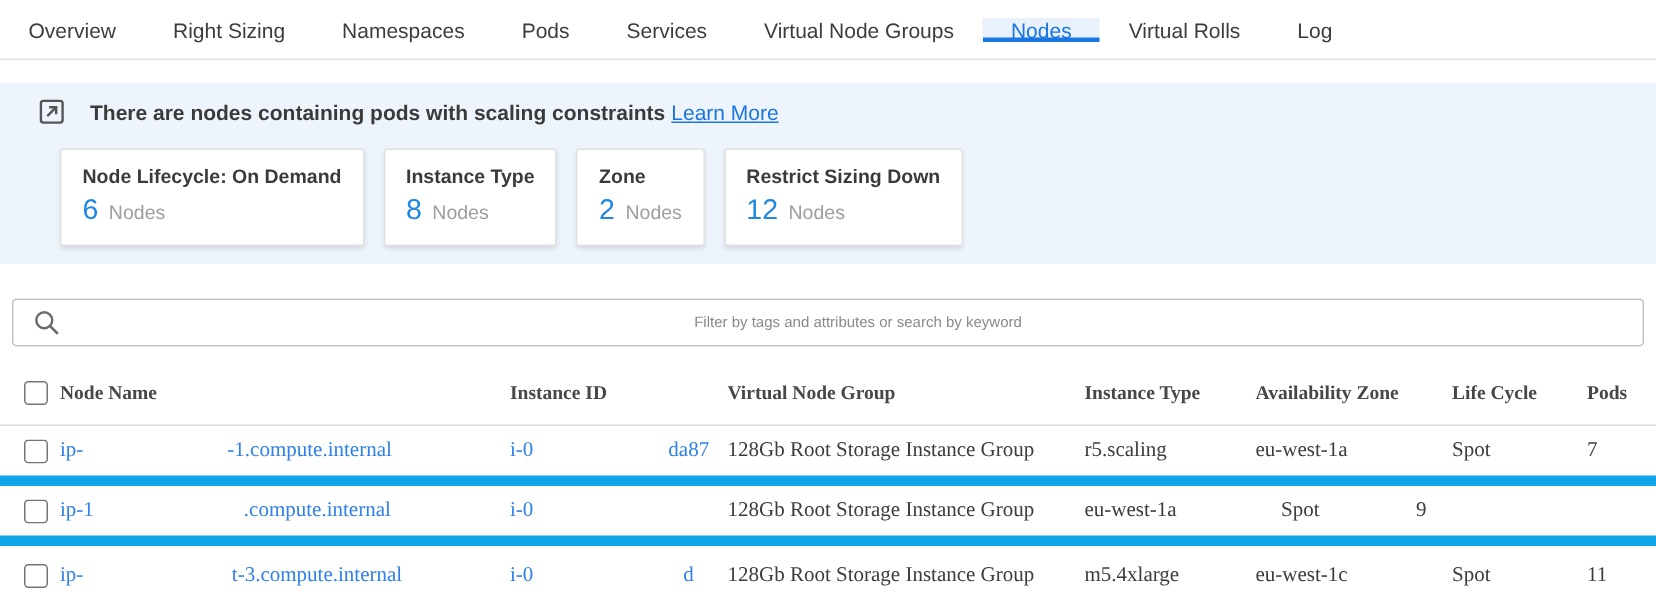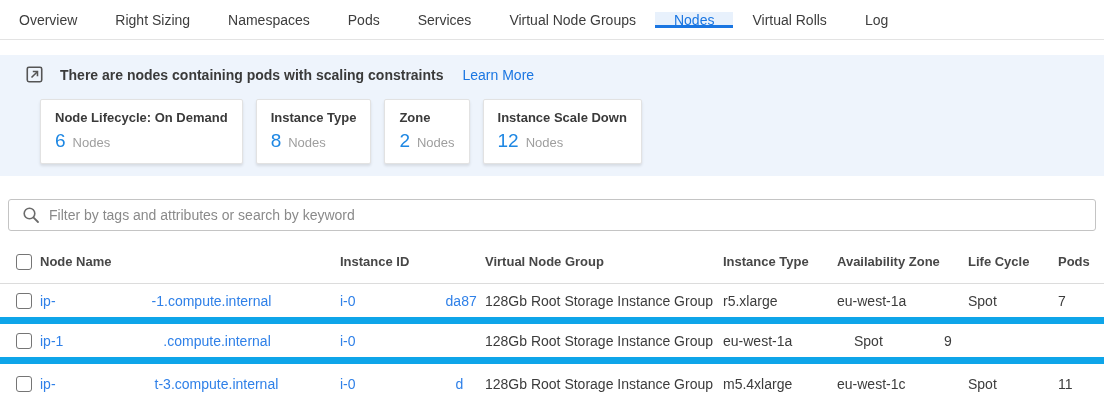--- a/index.html
+++ b/index.html
@@ -16,37 +16,37 @@
     font-family:"Liberation Sans","DejaVu Sans",sans-serif;color:var(--text-dark);}
   
   .tabbar{display:flex;align-items:center;height:40px;border-bottom:1px solid #e3e3e3;white-space:nowrap;}
   .tab{display:flex;align-items:center;padding:0 19px;font-size:14px;color:#3d3d3d;cursor:pointer;}
   .tab.active{color:var(--accent);background:var(--active-tab-bg);box-shadow:inset 0 -3px 0 var(--accent);}
   
   .banner{margin-top:15px;height:121px;background:var(--banner-bg);}
   .banner-msg-row{display:flex;align-items:flex-end;padding:11px 0 0 26px;}
   .banner-icon{width:17px;height:17px;flex:0 0 auto;}
   .banner-text{margin-left:17px;font-size:14px;font-weight:700;color:#3a3a3a;}
-  .banner-link{margin-left:19px;font-size:14px;color:var(--accent);cursor:pointer;}
+  .banner-link{margin-left:4px;font-size:14px;color:var(--accent);text-decoration:underline;cursor:pointer;}
   .cards{display:flex;gap:13px;margin:16px 0 0 40px;}
   .card{background:#fff;border:1px solid #e2e2e2;border-radius:2px;padding:10px 14px 11px 14px;
     box-shadow:0 2px 3px rgba(0,0,0,.10);cursor:pointer;}
   .card-title{font-size:13px;font-weight:700;color:#3a3a3a;}
   .card-line{margin-top:5px;display:flex;align-items:baseline;}
   .card-count{font-size:19px;color:#1e87e3;}
   .card-unit{margin-left:7px;font-size:13px;color:var(--text-gray);}
   
   .searchbox{margin:23px 8px 0 8px;height:32px;border:1px solid #c4c4c4;border-radius:3px;
     display:flex;align-items:center;padding-left:13px;background:#fff;}
   .search-icon{width:18px;height:18px;flex:0 0 auto;}
-  .searchbox input{border:none;outline:none;flex:1;margin-left:9px;font-size:14px;color:#3c3c3c;
-    font-family:"Liberation Sans","DejaVu Sans",sans-serif;background:transparent;}
+  .searchbox input{border:none;outline:none;flex:1;margin-left:9px;font-size:10px;color:#3c3c3c;
+    font-family:"Liberation Sans","DejaVu Sans",sans-serif;background:transparent;text-align:center;}
   .searchbox input::placeholder{color:#8a8a8a;opacity:1;}
   
-  .table{margin-top:9px;}
+  .table{margin-top:9px;font-family:Liberation Serif, serif;}
   .trow{display:flex;align-items:center;}
   .thead{height:44px;border-bottom:1px solid #dcdcdc;font-size:13px;font-weight:700;color:#474747;}
   .tbody-row{height:40px;font-size:14px;border-bottom:7px solid #0ea5e9;}
   .tbody-row:last-child{border-bottom:none;}
   .c{padding-right:10px;overflow:hidden;white-space:nowrap;}
   .c-check{width:40px;padding-left:16px;flex:0 0 auto;}
   .c-name{width:300px;flex:0 0 auto;}
   .c-iid{width:145px;flex:0 0 auto;}
   .c-vng{width:238px;flex:0 0 auto;}
   .c-itype{width:114px;flex:0 0 auto;}
@@ -101,21 +101,21 @@
       </div>
     </div>
     <div class="card">
       <div class="card-title">Zone</div>
       <div class="card-line">
         <span class="card-count">2</span>
         <span class="card-unit">Nodes</span>
       </div>
     </div>
     <div class="card">
-      <div class="card-title">Instance Scale Down</div>
+      <div class="card-title">Restrict Sizing Down</div>
       <div class="card-line">
         <span class="card-count">12</span>
         <span class="card-unit">Nodes</span>
       </div>
     </div>
   </div>
 </div>
 
 <div class="searchbox">
   <span class="search-icon">
@@ -145,21 +145,21 @@
     <div class="c c-check">
         <div class="checkbox"></div>
       </div>
     <div class="c c-name">
       <span class="link"><span>ip-</span><span class="redact g96"></span><span>-1.compute.internal</span></span>
     </div>
     <div class="c c-iid">
       <span class="link"><span>i-0</span><span class="redact g90"></span><span>da87</span></span>
     </div>
     <div class="c c-vng">128Gb Root Storage Instance Group</div>
-    <div class="c c-itype">r5.xlarge</div>
+    <div class="c c-itype">r5.scaling</div>
     <div class="c c-az">eu-west-1a</div>
     <div class="c c-lc">Spot</div>
     <div class="c c-pods">7</div>
   </div>
 
   <div class="trow tbody-row">
     <div class="c c-check">
         <div class="checkbox"></div>
       </div>
     <div class="c c-name">

